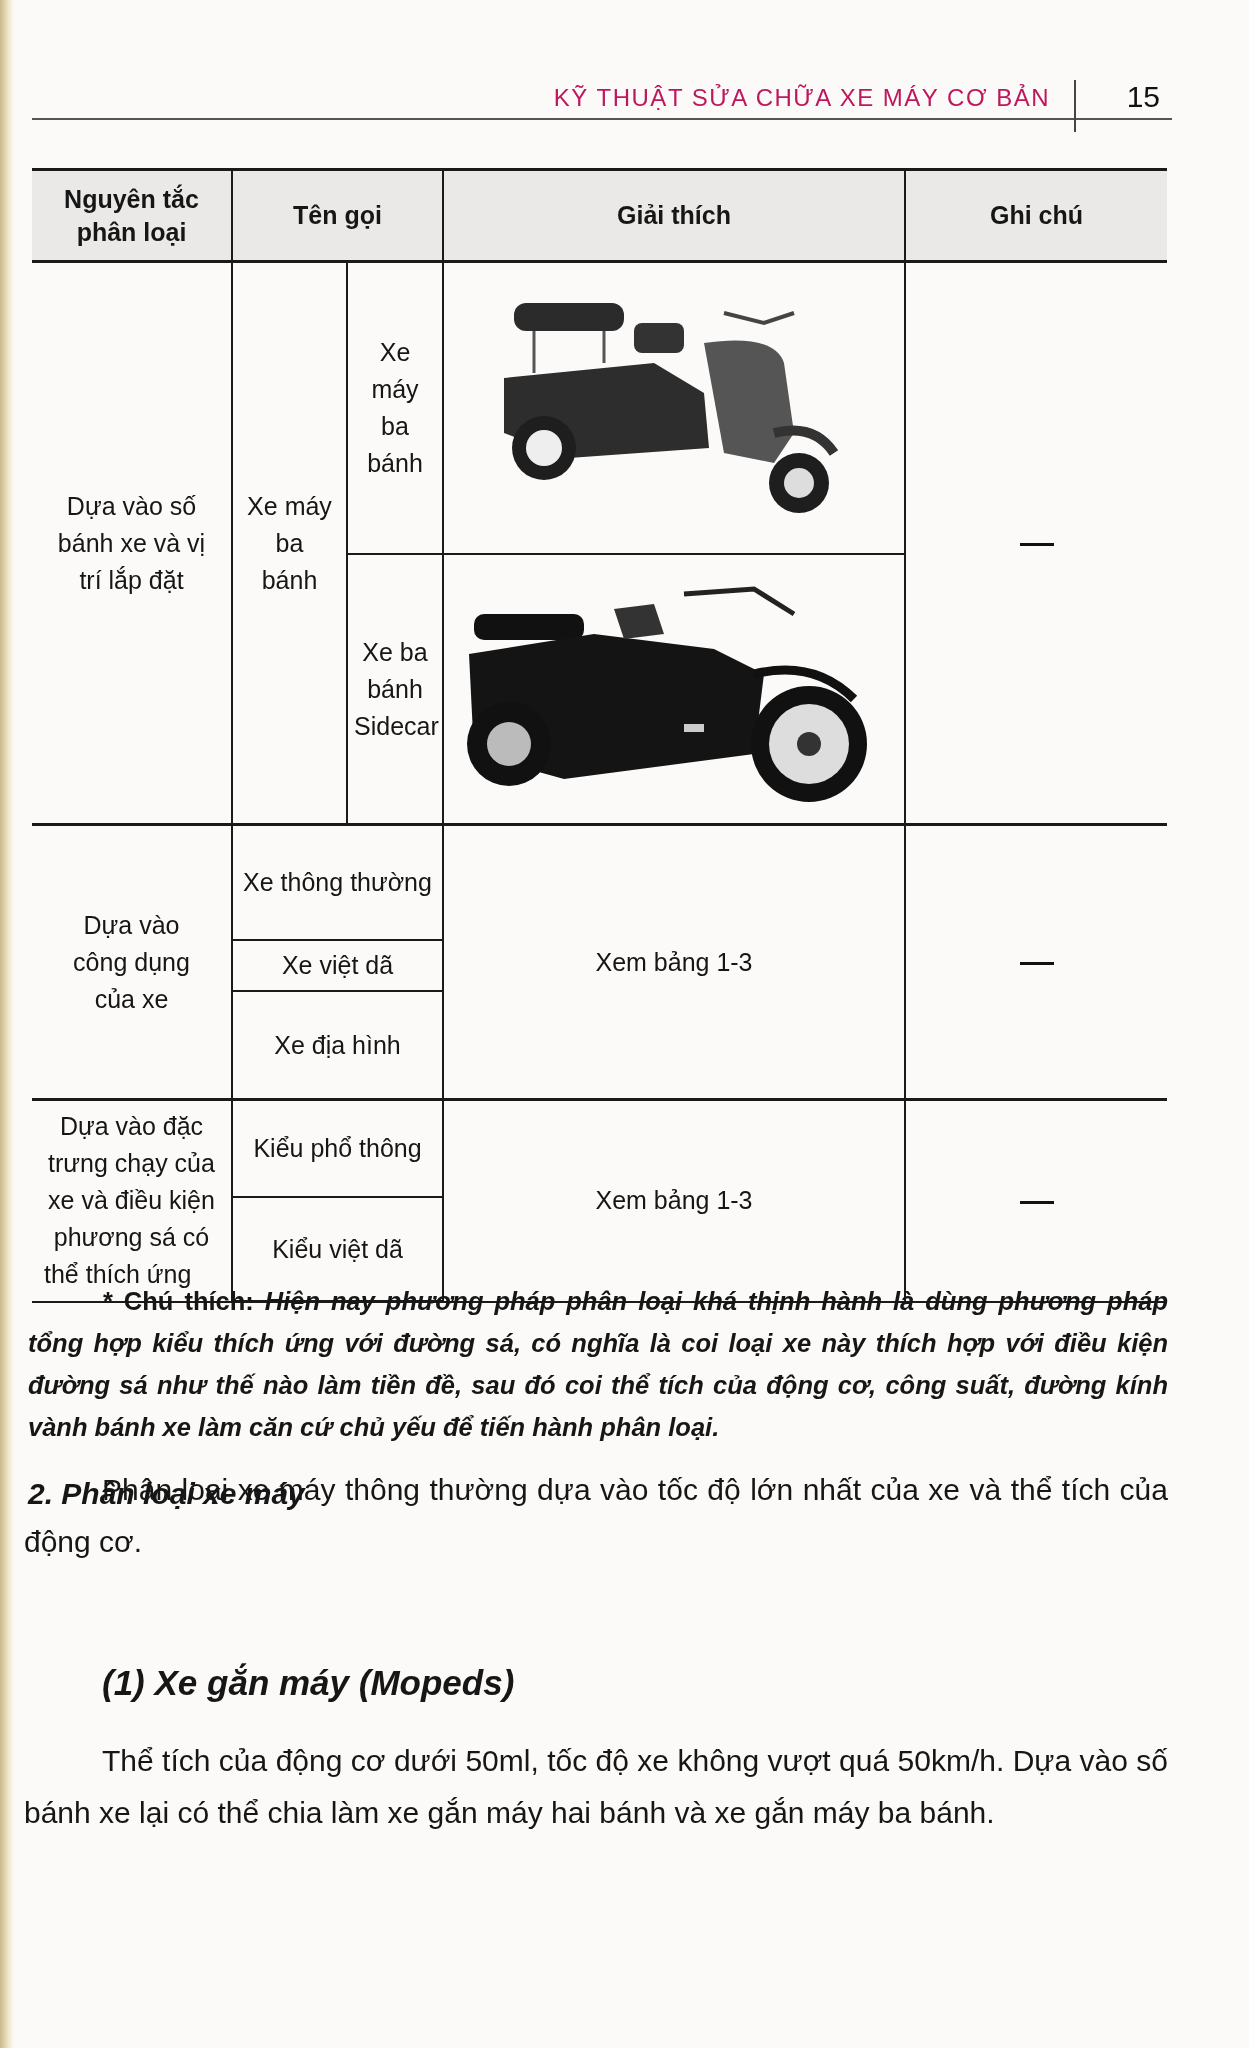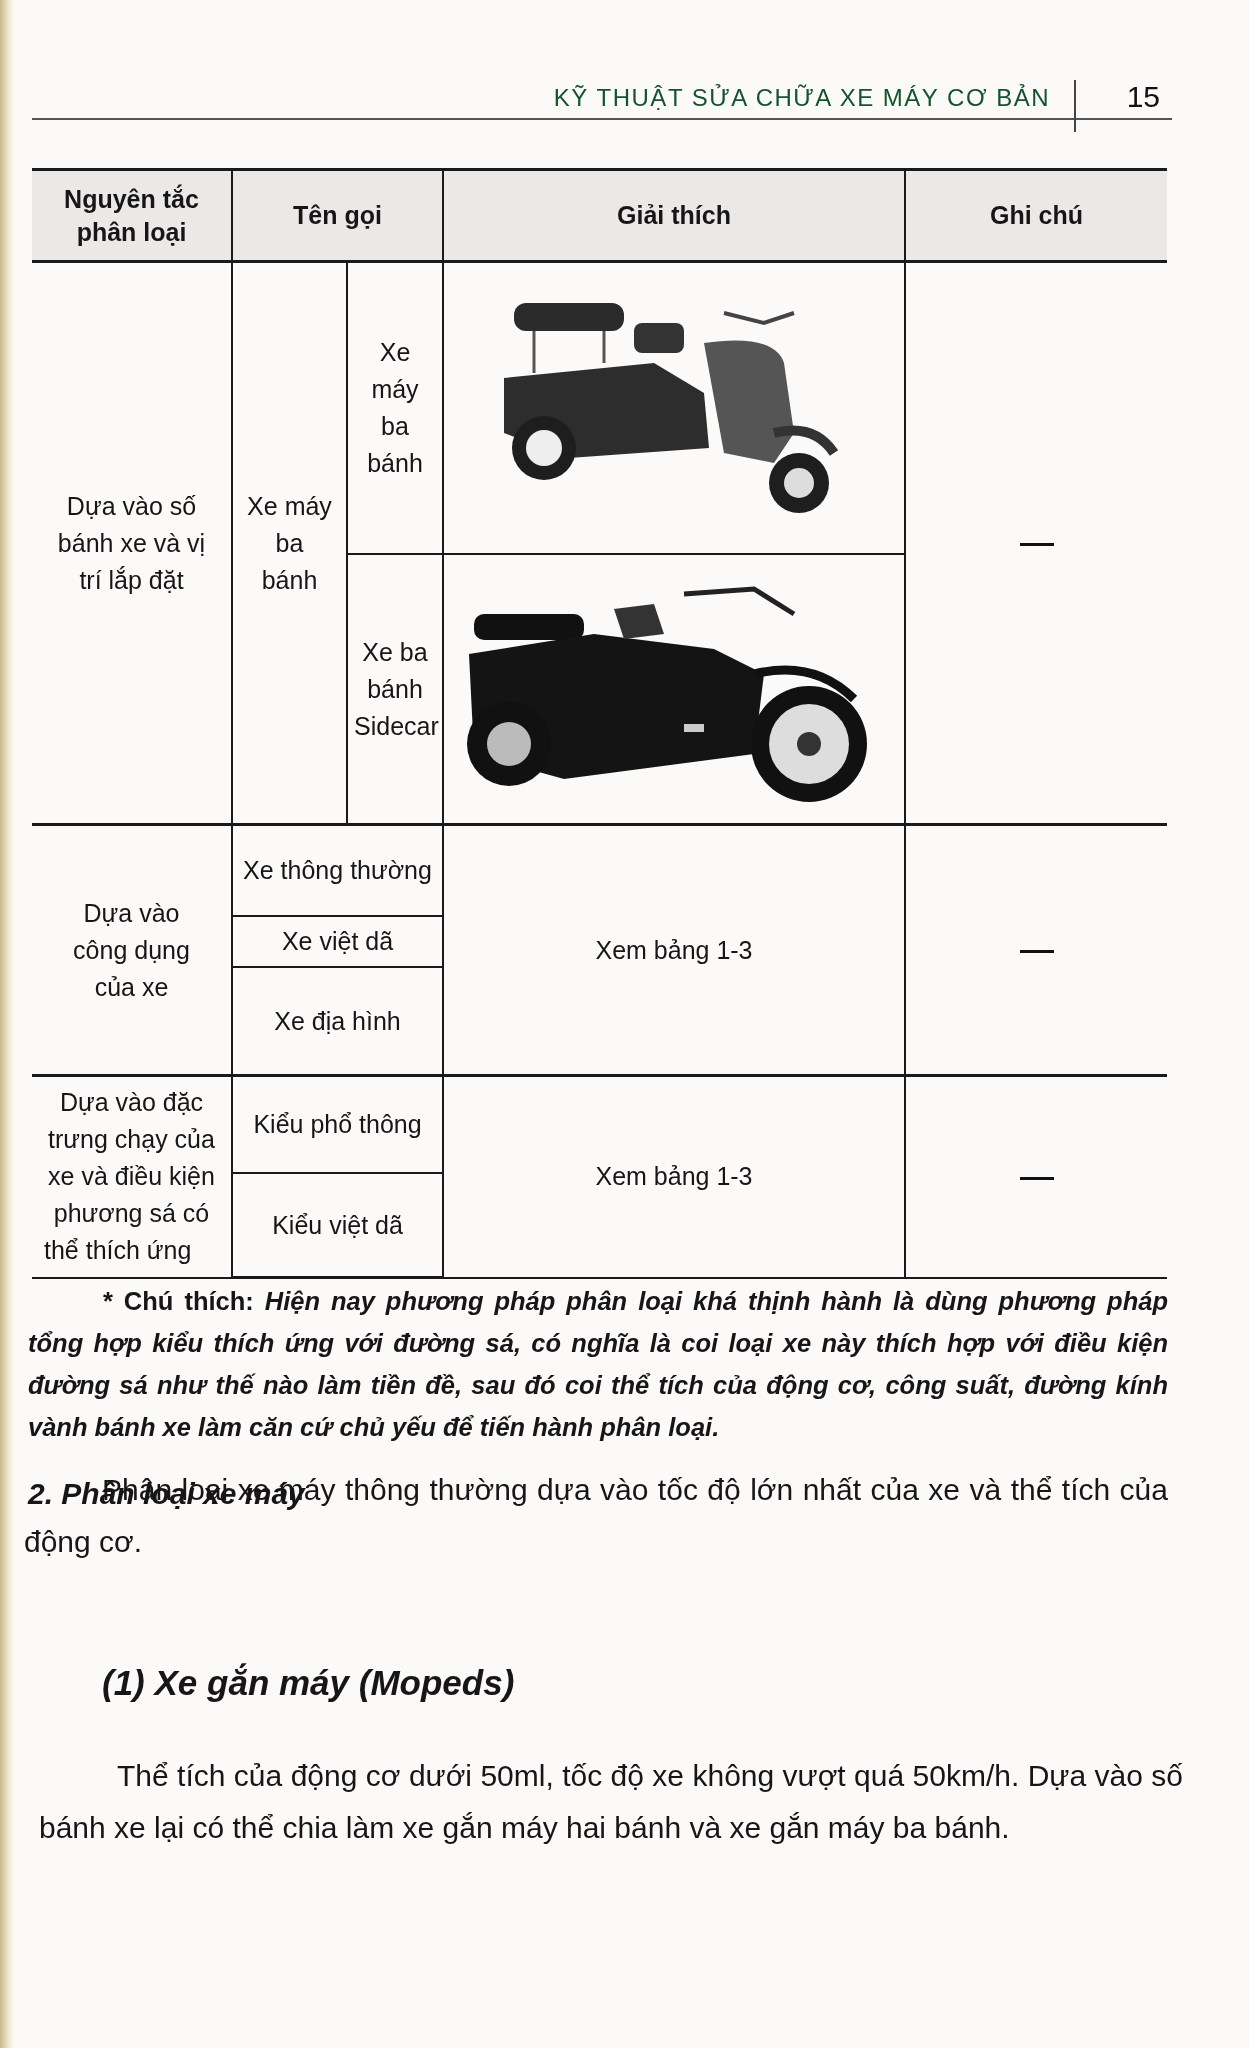--- a/index.html
+++ b/index.html
@@ -12,21 +12,21 @@
   .spine {
     position:absolute; left:0; top:0; width:14px; height:2048px;
     background:linear-gradient(to right,#c9b98a,#efe6cc 60%,#fbfaf8);
   }
   .running-head {
     position:absolute; left:32px; top:78px; width:1140px; height:40px;
     border-bottom:2px solid #555;
   }
   .running-title {
     position:absolute; right:122px; top:6px;
-    font-size:24px; letter-spacing:1.5px; color:#14532d;
+    font-size:24px; letter-spacing:1.5px; color:#be185d;
   }
   .head-divider {
     position:absolute; right:96px; top:2px; width:2px; height:52px; background:#444;
   }
   .page-number {
     position:absolute; right:12px; top:2px; font-size:30px; color:#111;
   }
 
   table.cls {
     position:absolute; left:32px; top:168px; width:1135px;
@@ -135,21 +135,21 @@
             <circle cx="355" cy="180" r="40" fill="#ddd"></circle>
             <circle cx="355" cy="180" r="12" fill="#333"></circle>
           <path d="M300 110 Q360 95 400 135" stroke="#111" stroke-width="9" fill="none"></path>
           <rect x="230" y="160" width="20" height="8" fill="#ccc"></rect>
         </svg>
       </td>
     </tr>
 
     <tr class="row-sep">
       <td rowspan="3" style="padding:15px 26px;">Dựa vào công dụng của xe</td>
-      <td colspan="2" style="height:89px;padding:0 8px;">Xe thông thường</td>
+      <td colspan="2" style="height:89px;padding:12px 8px;">Xe thông thường</td>
       <td rowspan="3" style="position:relative;">Xem bảng 1-3</td>
       <td rowspan="3"><span class="dash"></span></td>
     </tr>
     <tr>
       <td colspan="2" style="height:49px;white-space:nowrap;">Xe việt dã</td>
     </tr>
     <tr>
       <td colspan="2" style="height:88px;padding:9px 28px;">Xe địa hình</td>
     </tr>
 
@@ -165,13 +165,13 @@
   </tbody>
 </table>
 
 <p class="footnote" style="margin:0;">
   <span class="label">* Chú thích:</span><span> Hiện nay phương pháp phân loại khá thịnh hành là dùng phương pháp tổng hợp kiểu thích ứng với đường sá, có nghĩa là coi loại xe này thích hợp với điều kiện đường sá như thế nào làm tiền đề, sau đó coi thể tích của động cơ, công suất, đường kính vành bánh xe làm căn cứ chủ yếu để tiến hành phân loại.</span>
 </p>
 
 <div class="section-heading">2. Phân loại xe máy</div>
 <p class="para p1" style="margin:0;">Phân loại xe máy thông thường dựa vào tốc độ lớn nhất của xe và thể tích của động cơ.</p>
 <div class="subheading">(1) Xe gắn máy (Mopeds)</div>
-<p class="para p2" style="margin:15px;">Thể tích của động cơ dưới 50ml, tốc độ xe không vượt quá 50km/h. Dựa vào số bánh xe lại có thể chia làm xe gắn máy hai bánh và xe gắn máy ba bánh.</p>
+<p class="para p2" style="margin:0;">Thể tích của động cơ dưới 50ml, tốc độ xe không vượt quá 50km/h. Dựa vào số bánh xe lại có thể chia làm xe gắn máy hai bánh và xe gắn máy ba bánh.</p>
 
 </body></html>

